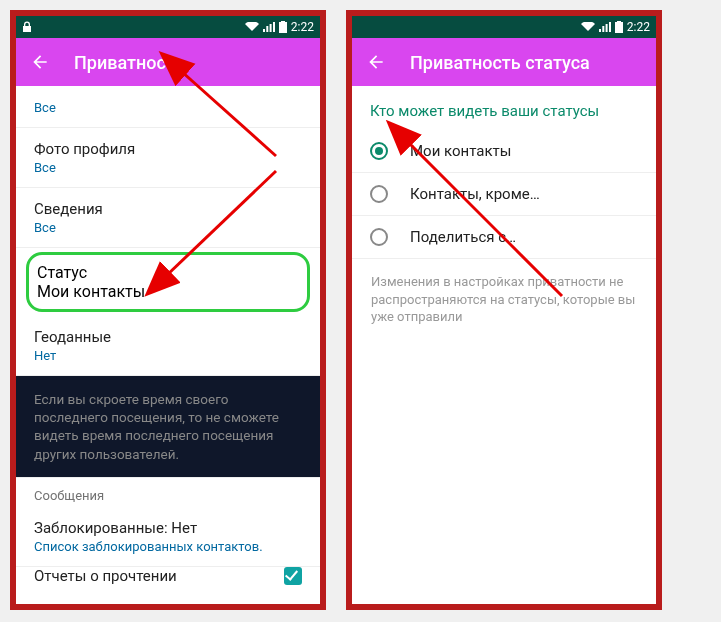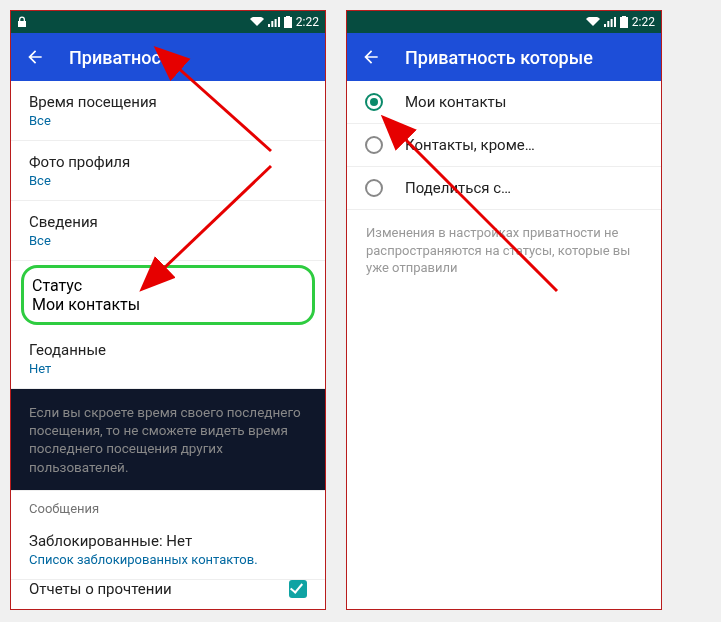--- a/index.html
+++ b/index.html
@@ -7,41 +7,41 @@
     background: #f0f0f0;
     font-family: Roboto, Arial, sans-serif;
     padding: 10px;
     display: flex;
     gap: 20px;
   }
   .phone {
     width: 316px;
     height: 600px;
     background: #fff;
-    border: 1px solid #b91c1c;
+    border: 6px solid #b91c1c;
     position: relative;
     overflow: hidden;
     display: flex;
     flex-direction: column;
   }
   .status-bar {
     height: 22px;
     background: #064c40;
     color: #fff;
     display: flex;
     align-items: center;
     justify-content: space-between;
     padding: 0 6px;
     font-size: 12px;
   }
   .status-bar .left { display: flex; align-items: center; gap: 4px; }
   .status-bar .right { display: flex; align-items: center; gap: 4px; }
   .app-bar {
     height: 48px;
-    background: #1d4ed8;
+    background: #d946ef;
     color: #fff;
     display: flex;
     align-items: center;
     padding: 0 14px;
     gap: 24px;
     font-size: 18px;
     font-weight: 500;
   }
   .content {
     flex: 1;
@@ -190,21 +190,20 @@
     <span class="back-arrow">
       <svg width="20" height="20" viewBox="0 0 24 24">
           <path d="M20 11H7.8l5.6-5.6L12 4l-8 8 8 8 1.4-1.4L7.8 13H20z" fill="#fff"></path>
         </svg>
     </span>
     <span>Приватность</span>
   </div>
 
   <div class="content">
     <div class="list-item">
-      <div class="title">Время посещения</div>
       <div class="sub">Все</div>
     </div>
     <div class="list-item">
       <div class="title">Фото профиля</div>
       <div class="sub">Все</div>
     </div>
     <div class="list-item">
       <div class="title">Сведения</div>
       <div class="sub">Все</div>
     </div>
@@ -262,24 +261,25 @@
       <span>2:22</span>
     </span>
   </div>
 
   <div class="app-bar">
     <span class="back-arrow">
       <svg width="20" height="20" viewBox="0 0 24 24">
           <path d="M20 11H7.8l5.6-5.6L12 4l-8 8 8 8 1.4-1.4L7.8 13H20z" fill="#fff"></path>
         </svg>
     </span>
-    <span>Приватность которые</span>
+    <span>Приватность статуса</span>
   </div>
 
   <div class="content">
+    <div class="section-title">Кто может видеть ваши статусы</div>
 
     <div class="radio-row">
       <span class="radio selected"></span>
       <span class="radio-label">Мои контакты</span>
     </div>
     <div class="radio-row">
       <span class="radio"></span>
       <span class="radio-label">Контакты, кроме…</span>
     </div>
     <div class="radio-row">

